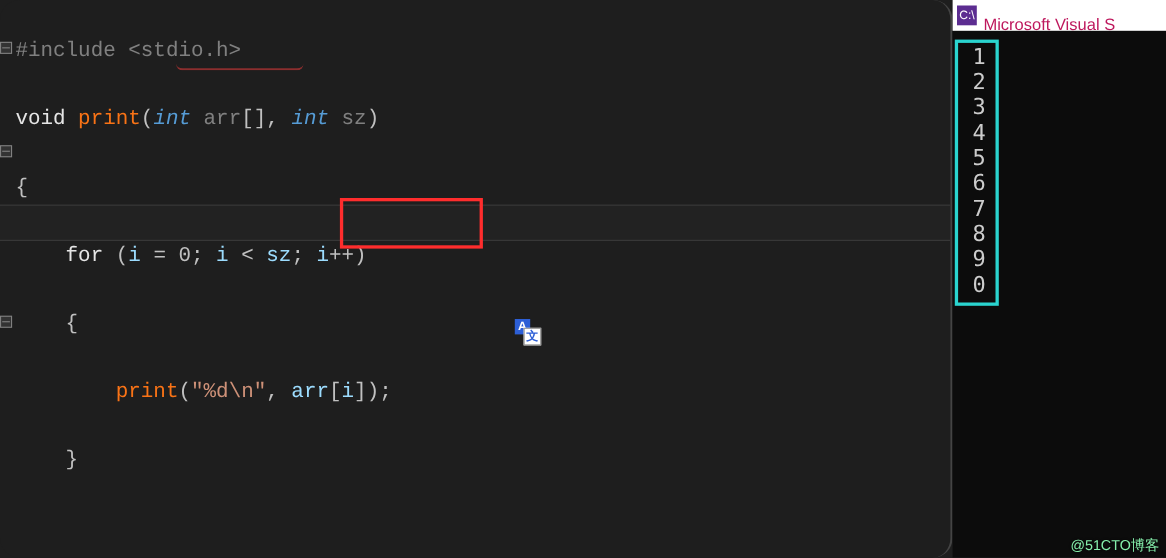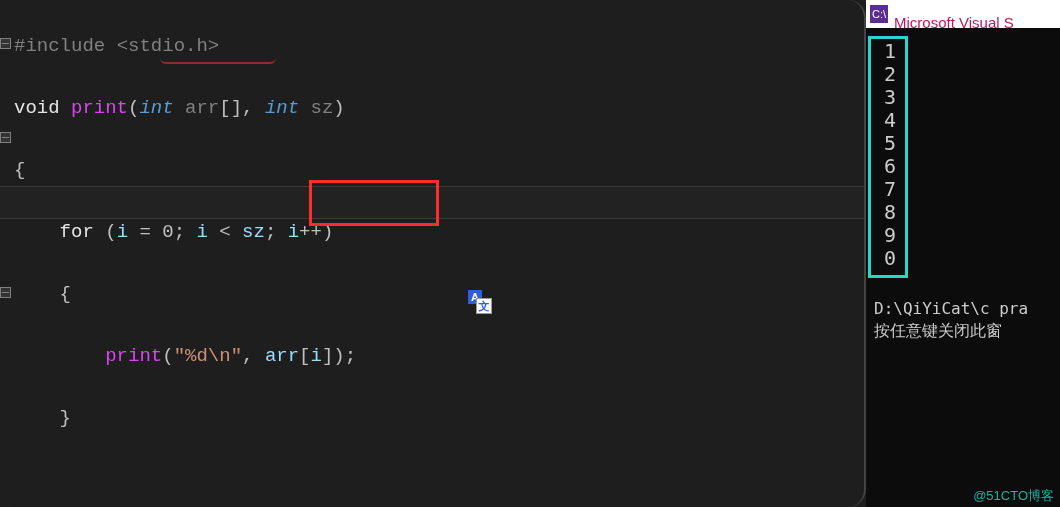--- a/index.html
+++ b/index.html
@@ -1,21 +1,21 @@
 <!DOCTYPE html>
 <html><head>
 <meta charset="utf-8">
 <style>
   html,body{margin:0;padding:0;width:1060px;height:507px;overflow:hidden;background:#1e1e1e;font-family:Consolas,"Courier New",monospace;font-size:19px;}
   .root{display:flex;width:100%;height:100%;}
   .editor{position:relative;flex:0 0 864px;height:100%;background:#1e1e1e;border-right:2px solid #444;border-radius:18px;}
   .code{position:absolute;left:0;top:0;right:0;padding:0 0 0 14px;line-height:31px;color:#c0c0c0;white-space:pre;}
   .kw{color:#e5e5e5;}
   .type{color:#569cd6;font-style:italic;}
-  .fn{color:#d946ef;}
+  .fn{color:#f97316;}
   .str{color:#ce9178;}
   .pp{color:#808080;}
   .ppfile{color:#808080;}
   .var{color:#9cdcfe;}
   .par{color:#808080;}
   .line{display:block;height:31px;}
   .hl-line{position:absolute;left:0;right:0;top:186px;height:31px;border-top:1px solid #3a3a3a;border-bottom:1px solid #3a3a3a;background:rgba(255,255,255,0.02);}
   .fold{position:absolute;left:0;top:0;width:10px;height:100%;}
   .fold .box{position:absolute;left:0;width:9px;height:9px;border:1px solid #808080;background:#333;}
   .fold .box::before{content:"";position:absolute;left:1px;top:4px;width:7px;height:1px;background:#808080;}
@@ -25,21 +25,21 @@
   .translate-icon .a{position:absolute;left:0;top:0;width:14px;height:14px;background:#2d5fd6;color:#fff;font:bold 11px/14px Arial;text-align:center;}
   .translate-icon .b{position:absolute;left:8px;top:8px;width:14px;height:14px;background:#fff;color:#2d5fd6;font:bold 11px/14px Arial;text-align:center;border:1px solid #999;}
   .console-pane{flex:1;position:relative;background:#0c0c0c;}
   .titlebar{position:absolute;left:0;top:0;right:0;height:28px;background:#fff;display:flex;align-items:center;padding:0 4px;gap:6px;overflow:hidden;}
   .vs-logo{width:18px;height:18px;background:#5c2d91;display:flex;align-items:center;justify-content:center;color:#fff;font:11px/1 Arial;}
   .titlebar-text{color:#be185d;font:400 15px/1 "Segoe UI",Arial;white-space:nowrap;margin-top:16px;}
   .output{position:absolute;left:8px;top:40px;font:400 20px/23px Consolas,monospace;color:#ccc;}
   .output .n{display:block;padding:0 10px;}
   .teal-box{position:absolute;border:3px solid #2ad4cf;}
   .console-path{position:absolute;left:8px;top:298px;font:400 16px/22px Consolas,"Microsoft YaHei",monospace;color:#ccc;white-space:pre;}
-  .watermark{position:absolute;right:6px;bottom:2px;color:#14b8a6;font:400 13px Arial;text-shadow:0 0 2px #000;}
+  .watermark{position:absolute;right:6px;bottom:2px;color:#86efac;font:400 13px Arial;text-shadow:0 0 2px #000;}
 </style>
 </head>
 <body>
 
 <div class="root">
 
   <div class="editor">
     <div class="hl-line"></div>
 
     <div class="fold">
@@ -87,18 +87,16 @@
       <span class="n">3</span>
       <span class="n">4</span>
       <span class="n">5</span>
       <span class="n">6</span>
       <span class="n">7</span>
       <span class="n">8</span>
       <span class="n">9</span>
       <span class="n">0</span>
     </div>
     <div class="teal-box" style="left:2px;top:36px;width:34px;height:236px;"></div>
-    <div class="console-path"><span>D:\QiYiCat\c pra</span>
-<span>按任意键关闭此窗</span></div>
   </div>
 
   <div class="watermark">@51CTO博客</div>
 </div>
 
 </body></html>

